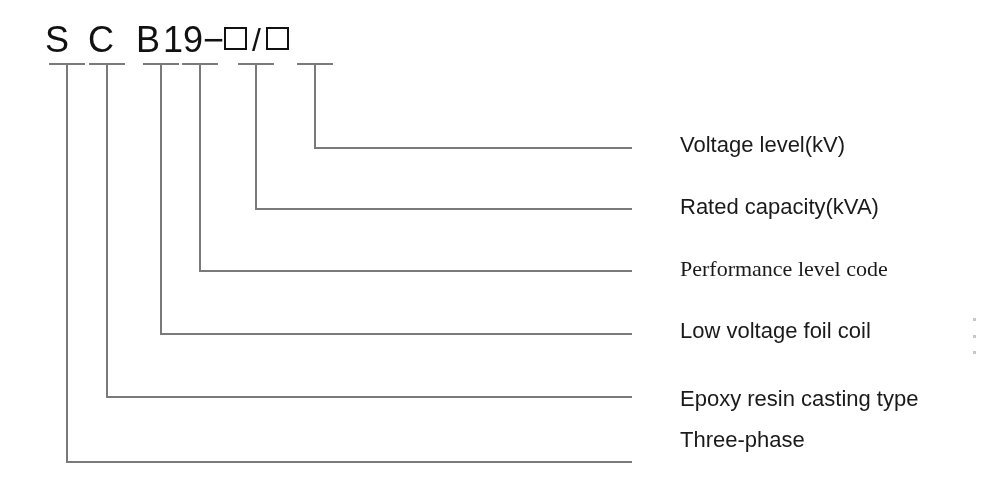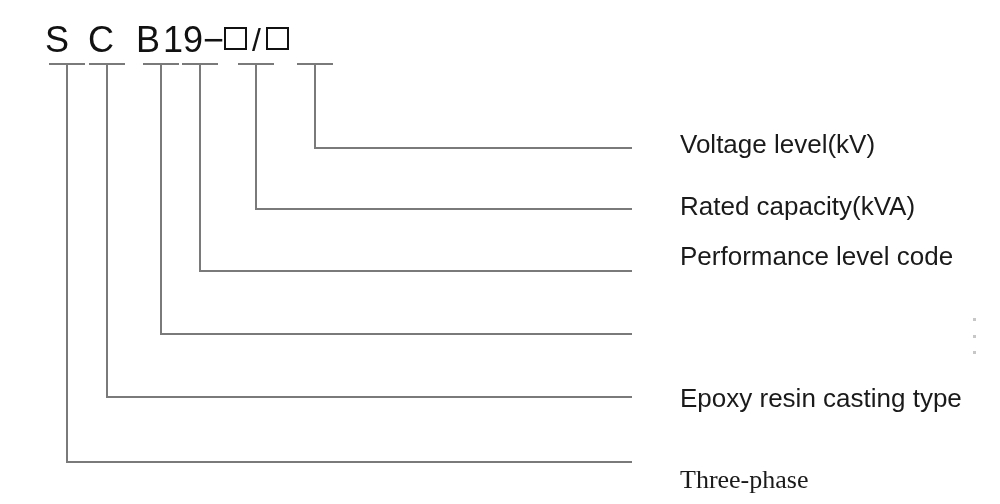--- a/index.html
+++ b/index.html
@@ -43,21 +43,21 @@
   }
   .code-slash{
     font-size:32px;color:#111111;
     margin:0 5px;
   }
 
   
   .label{
     position:absolute;
     left:680px;
-    font-size:26px;
+    font-size:22px;
     color:#1a1a1a;
     white-space:nowrap;
     line-height:21px;
     transform:translateY(-50%);
   }
 
   
   .drag-dots{
     position:absolute;
     left:972px; top:318px;
@@ -98,23 +98,24 @@
       <line x1="143" y1="64" x2="179" y2="64" stroke="#7a7a7a" stroke-width="2"></line>
       <polyline points="161,64 161,334 632,334" fill="none" stroke="#7a7a7a" stroke-width="2"></polyline>
       <line x1="89" y1="64" x2="125" y2="64" stroke="#7a7a7a" stroke-width="2"></line>
       <polyline points="107,64 107,397 632,397" fill="none" stroke="#7a7a7a" stroke-width="2"></polyline>
       <line x1="49" y1="64" x2="85" y2="64" stroke="#7a7a7a" stroke-width="2"></line>
       <polyline points="67,64 67,462 632,462" fill="none" stroke="#7a7a7a" stroke-width="2"></polyline>
     </svg>
 
   <div class="label" style="top: 144px;">Voltage level(kV)</div>
   <div class="label" style="top: 206px;">Rated capacity(kVA)</div>
-  <div class="label" style="top: 256px;">Performance level code</div>
+  <div class="label" style="top: 268px; font-family: Liberation Serif, serif;">Performance level code</div>
+  <div class="label" style="top: 330px;">Low voltage foil coil</div>
   <div class="label" style="top: 398px;">Epoxy resin casting type</div>
-  <div class="label" style="top: 479px; font-family: Liberation Serif, serif;">Three-phase</div>
+  <div class="label" style="top: 439px;">Three-phase</div>
 
   <div class="drag-dots">
     <i></i>
     <i></i>
     <i></i>
   </div>
 
 </div>
 
 </body></html>

